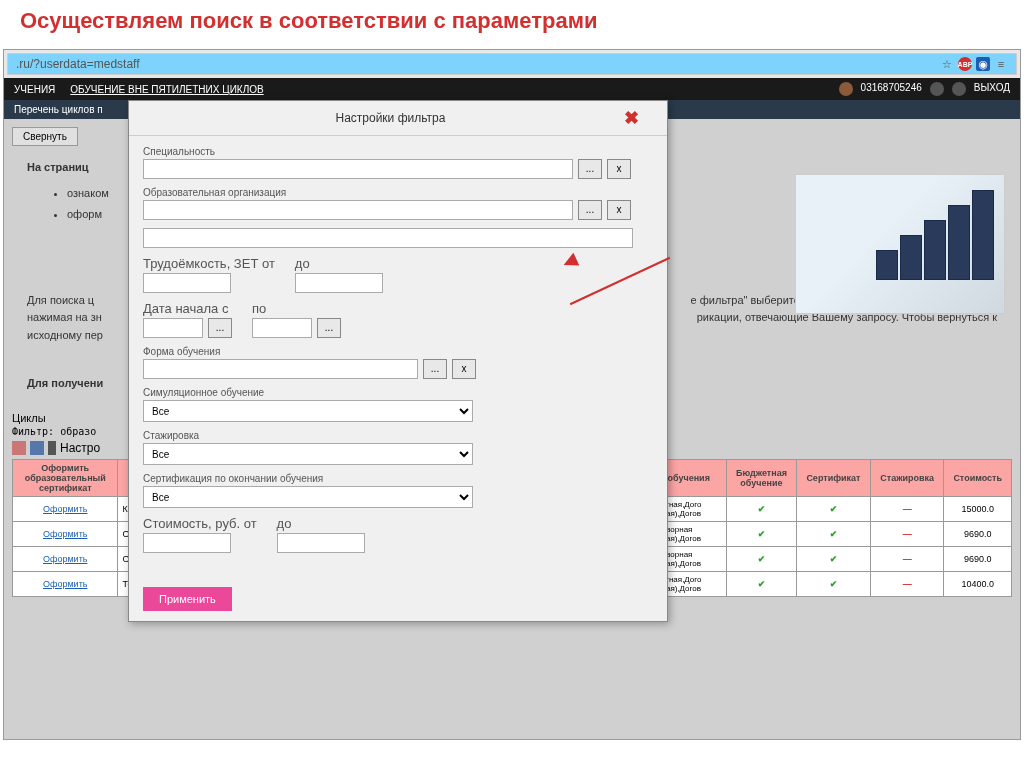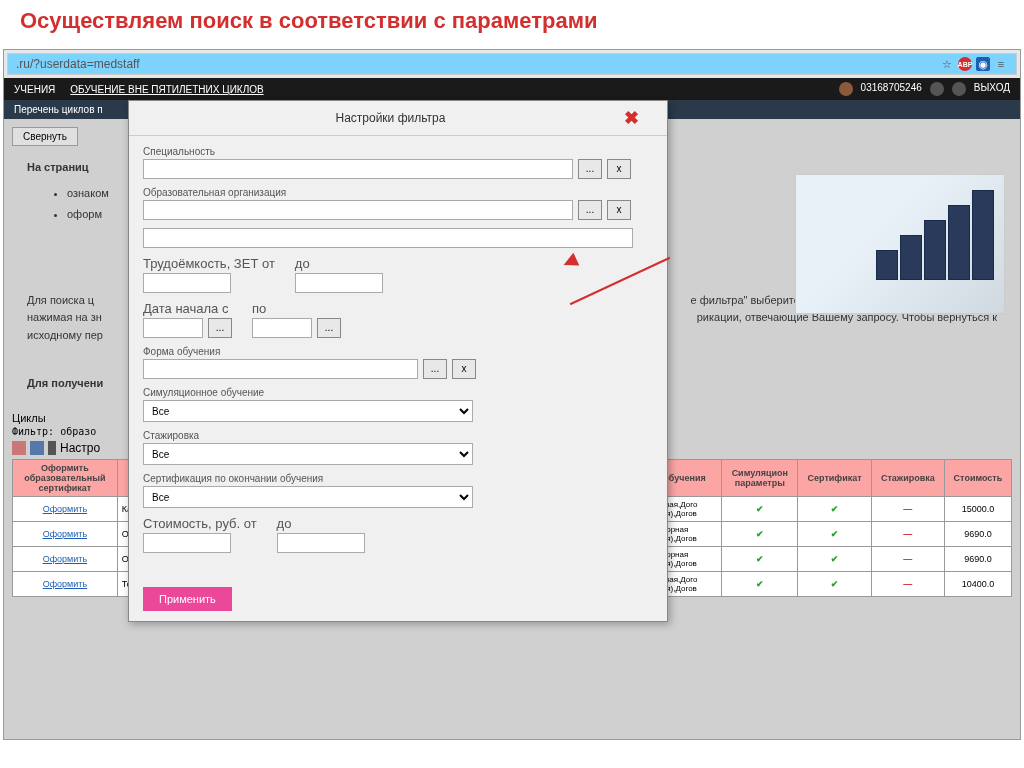--- a/index.html
+++ b/index.html
@@ -132,21 +132,21 @@
         <span class="tool-ic" style="background:#555;width:8px;"></span>
         <span style="font-size:12px;">Настро</span>
       </div>
       <table>
         <thead>
           <tr>
             <th style="width:75px;">Оформить образовательный сертификат</th>
             <th style="width:380px;"></th>
             <th style="width:45px;">учения</th>
             <th style="width:95px;">Основа обучения</th>
-            <th style="width:60px;">Симуляцион параметры</th>
+            <th style="width:60px;">Бюджетная обучение</th>
             <th style="width:60px;">Сертификат</th>
             <th style="width:60px;">Стажировка</th>
             <th style="width:55px;">Стоимость</th>
           </tr>
         </thead>
         <tbody>
           <tr>
             <td><span class="link">Оформить</span></td>
             <td style="text-align:left;">Ка</td>
             <td></td>

